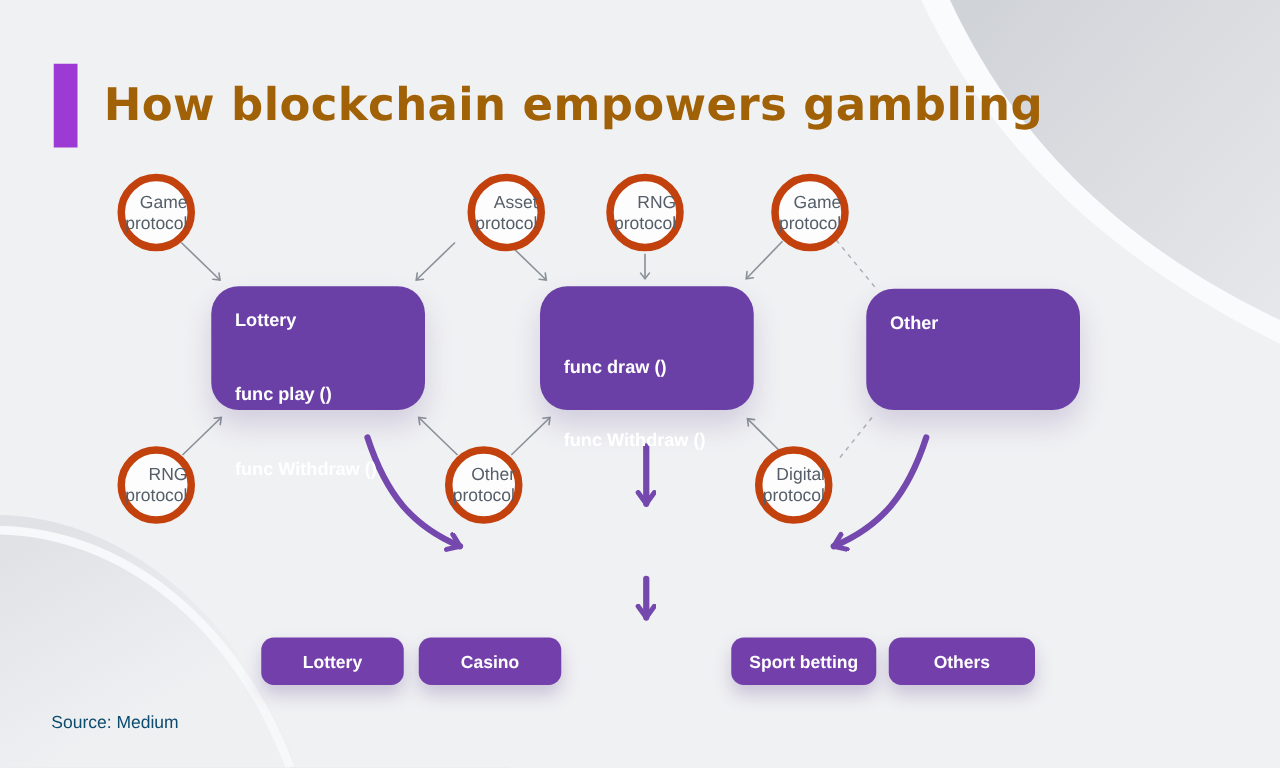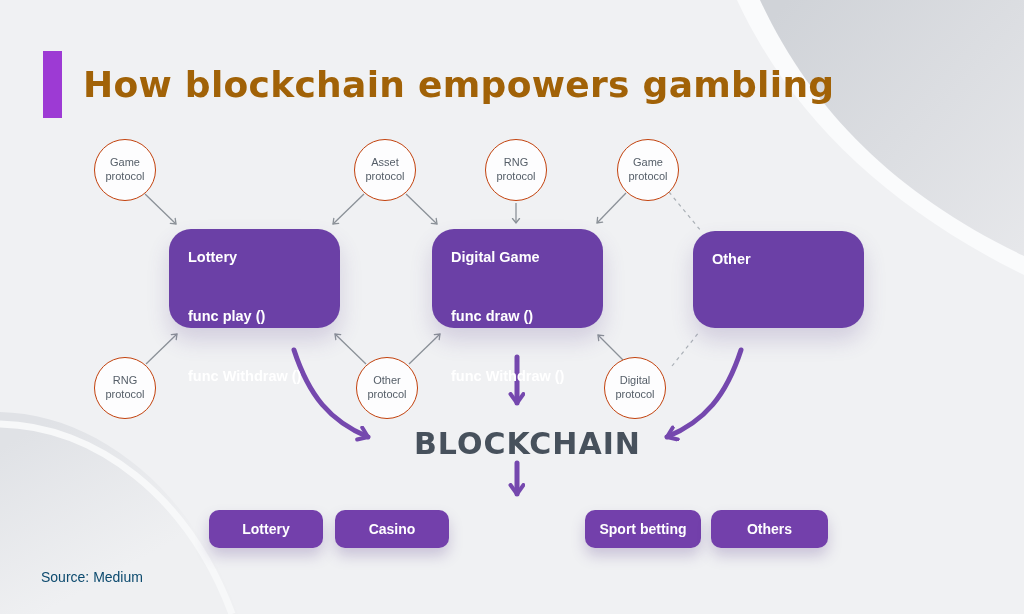--- a/index.html
+++ b/index.html
@@ -12,23 +12,23 @@
   .el{position:absolute;z-index:2;}
 
   .accent-bar{left:43px;top:51px;width:19px;height:67px;background:#9d3ad4;}
   .title{
     left:83px;top:64px;font-size:36px;font-weight:800;color:#a16207;
     font-family:"DejaVu Sans",sans-serif;letter-spacing:.3px;white-space:nowrap;
   }
 
   .circle{
     width:62px;height:62px;border-radius:50%;background:#fdfdfe;
-    border:1px solid #c2410c;box-sizing:border-box;
-    display:flex;flex-direction:column;align-items:center;justify-content:center;
-    font-size:11px;line-height:1.25;color:#555e68;text-align:center;
+    border:6px solid #c2410c;box-sizing:border-box;
+    display:flex;flex-direction:column;align-items:flex-end;justify-content:center;
+    font-size:14px;line-height:1.25;color:#555e68;text-align:center;
   }
 
   .pbox{
     width:171px;height:99px;border-radius:22px;background:#6b40a6;color:#ffffff;
     box-sizing:border-box;padding:17px 10px 0 19px;font-size:14.5px;font-weight:700;
     line-height:1.55;box-shadow:0 12px 22px rgba(90,64,140,.20);
   }
   .pbox .bx-line{font-weight:600;margin-top:37px;}
 
   .blockchain{
@@ -102,21 +102,21 @@
     </g>
   </svg>
 
   <div class="el accent-bar"></div>
   <div class="el title">How blockchain empowers gambling</div>
 
   <div class="el circle" style="left:94px;top:139px;">
     <span>Game</span>
     <span>protocol</span>
   </div>
-  <div class="el circle" style="left:354px;top:139px;">
+  <div class="el circle" style="left:374px;top:139px;">
     <span>Asset</span>
     <span>protocol</span>
   </div>
   <div class="el circle" style="left:485px;top:139px;">
     <span>RNG</span>
     <span>protocol</span>
   </div>
   <div class="el circle" style="left:617px;top:139px;">
     <span>Game</span>
     <span>protocol</span>
@@ -133,29 +133,27 @@
     <span>Digital</span>
     <span>protocol</span>
   </div>
 
   <div class="el pbox" style="left:169px;top:229px;">
     <div class="bx-title">Lottery</div>
     <div class="bx-line">func play ()</div>
     <div class="bx-line">func Withdraw ()</div>
   </div>
   <div class="el pbox" style="left:432px;top:229px;">
-    <div class="bx-title">Digital Game</div>
     <div class="bx-line">func draw ()</div>
     <div class="bx-line">func Withdraw ()</div>
   </div>
   <div class="el pbox" style="left:693px;top:231px;height:97px;">
     <div class="bx-title">Other</div>
   </div>
 
-  <div class="el blockchain">BLOCKCHAIN</div>
 
   <div class="el btn" style="left:209px;width:114px;">
       <span>Lottery</span>
     </div>
   <div class="el btn" style="left:335px;width:114px;text-align:center;">
       <span>Casino</span>
     </div>
   <div class="el btn" style="left:585px;width:116px;">
       <span>Sport betting</span>
     </div>

